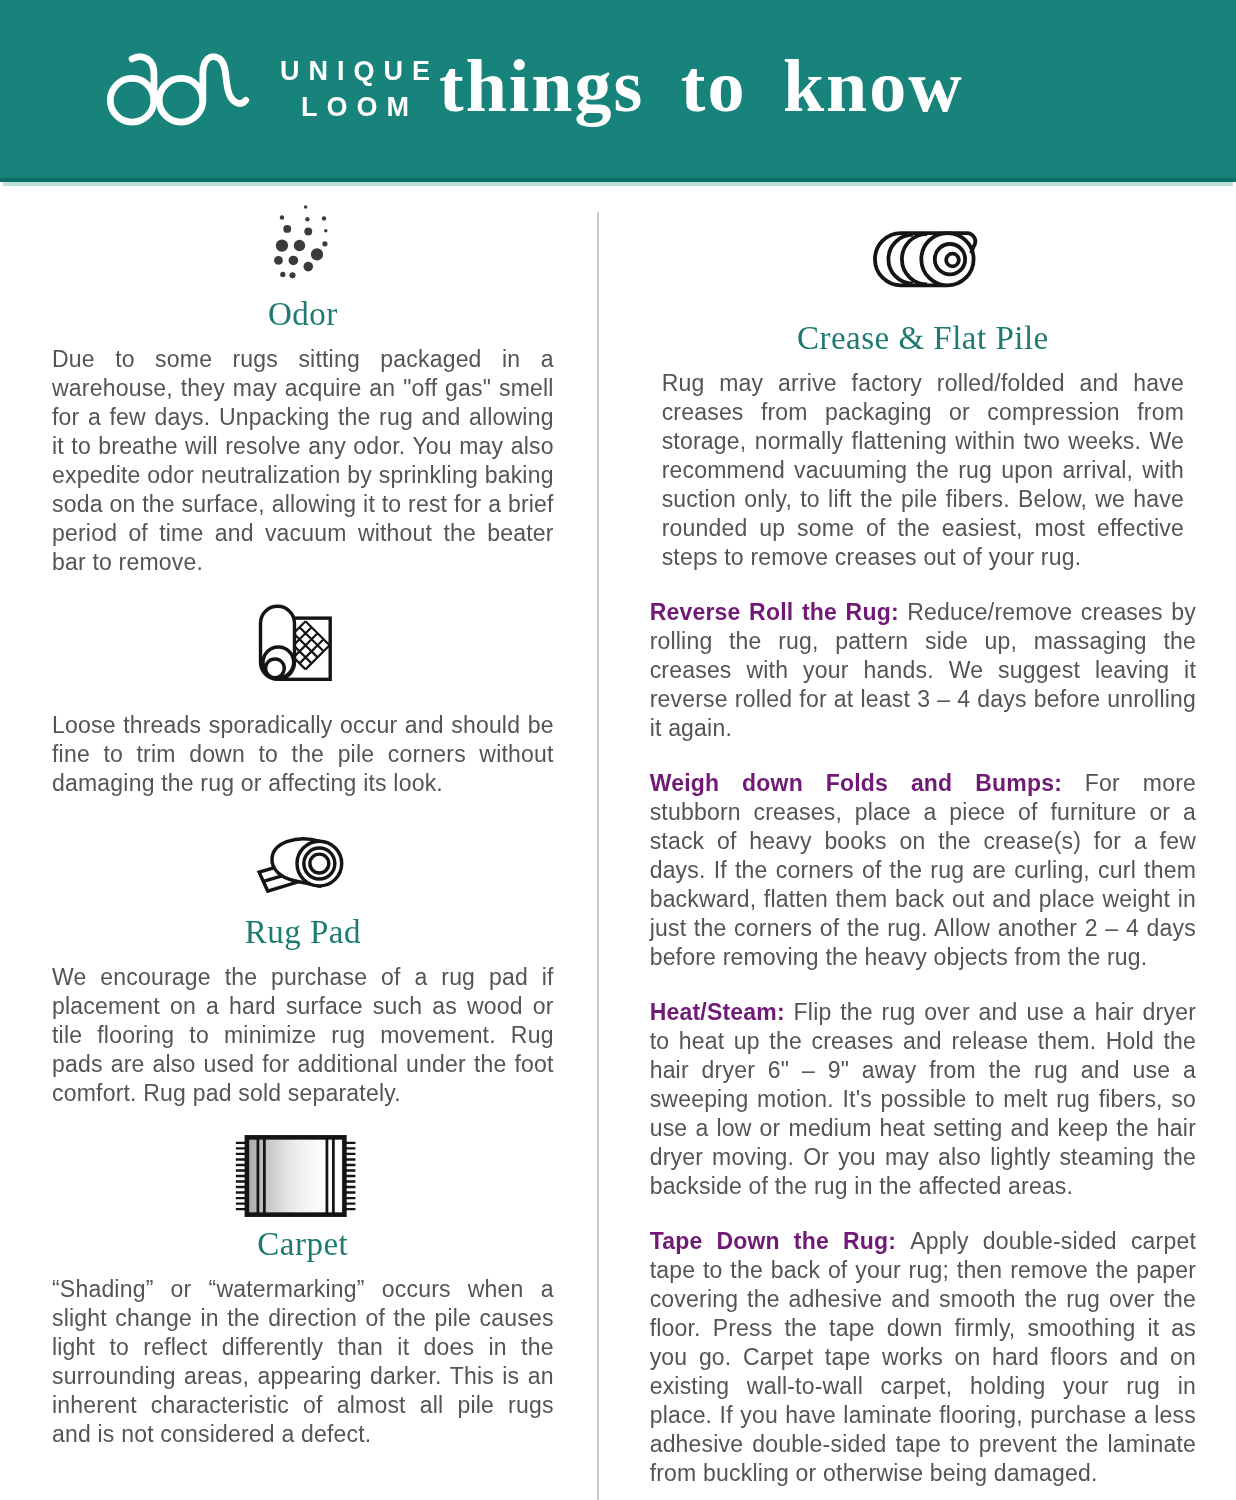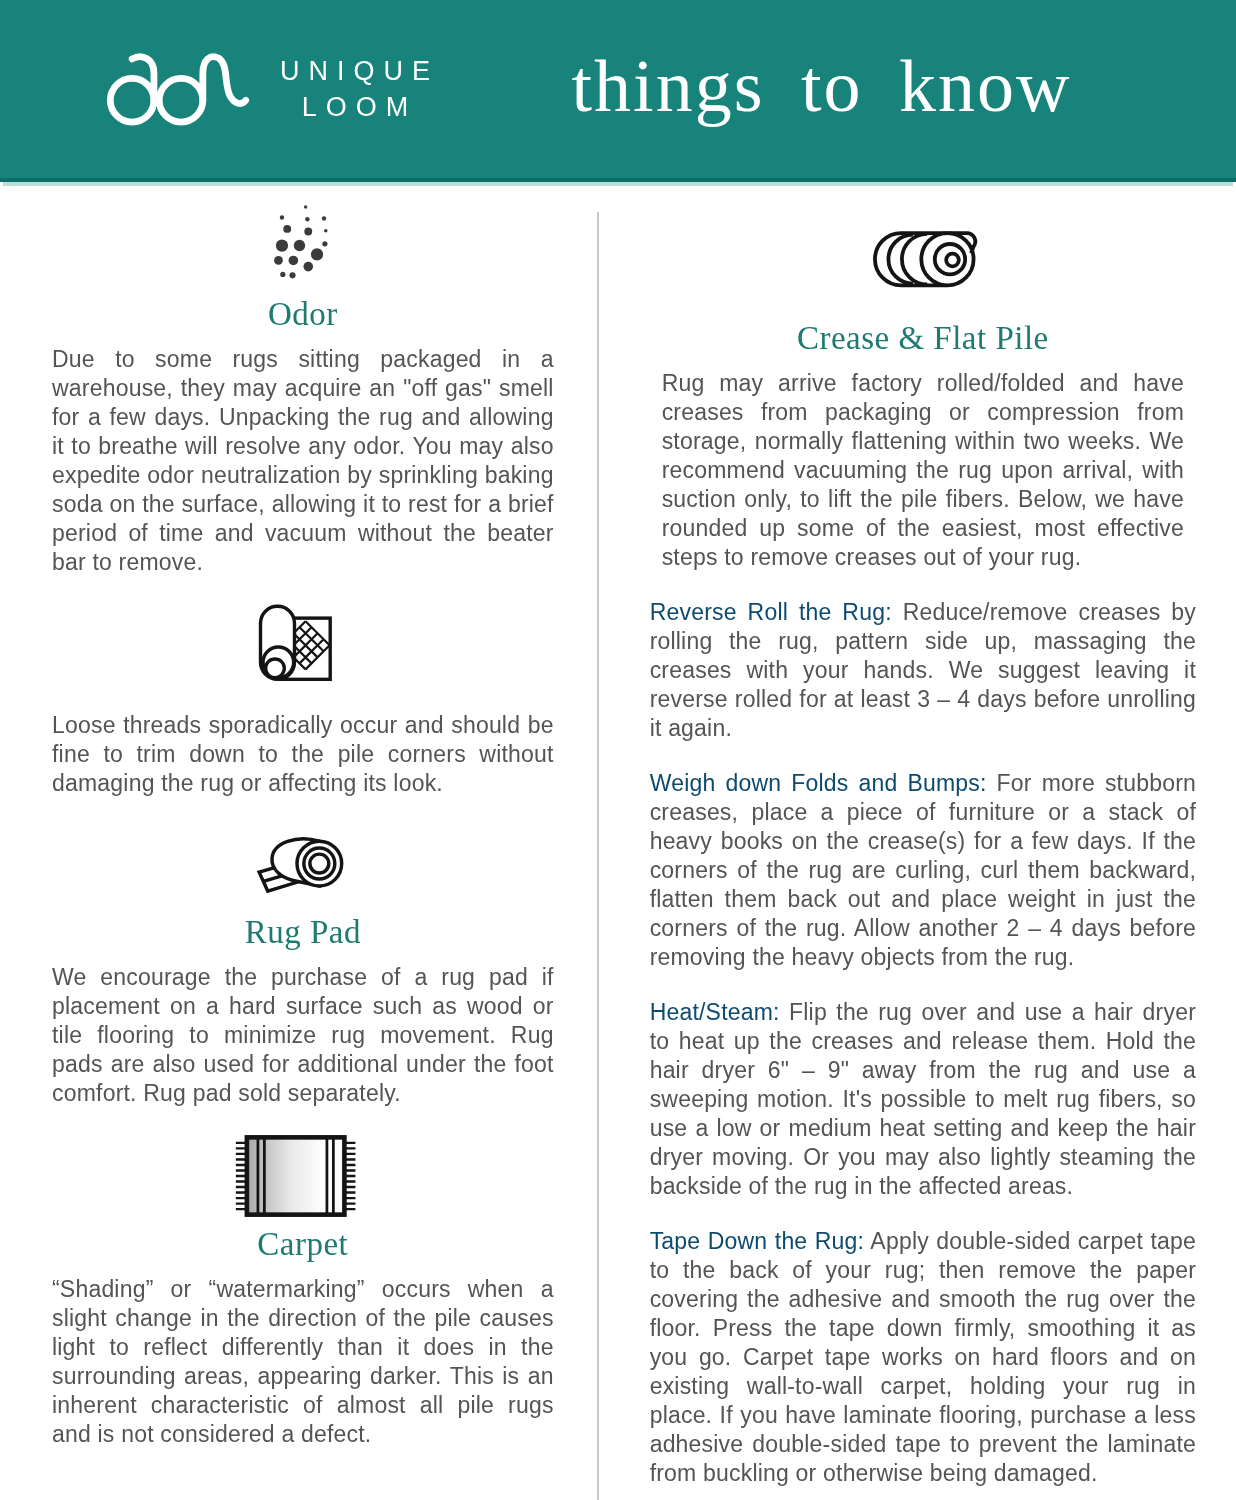--- a/index.html
+++ b/index.html
@@ -17,26 +17,26 @@
     border-bottom:4px solid #0c6e66;
     box-shadow:0 7px 0 -3px #bcded9;
     display:flex;align-items:center;
     padding-left:96px;box-sizing:border-box;
   }
   .logo{display:flex;align-items:center;}
   .logo-mark{display:block;}
   .logo-text{
     color:#ffffff;margin-left:26px;
     font-size:27px;letter-spacing:9px;
-    line-height:1.35;text-align:center;font-weight:400;
+    line-height:1.35;text-align:center;font-weight:700;
   }
   .header-title{
-    flex:1;text-align:center;
+    flex:1;text-align:left;
     font-family:"Liberation Serif",serif;
-    color:#ffffff;font-size:74px;font-weight:400;
+    color:#ffffff;font-size:74px;font-weight:700;
     word-spacing:16px;letter-spacing:2px;
     padding-right:32px;padding-bottom:6px;
   }
   
   .content{display:flex;align-items:flex-start;}
   .col{box-sizing:border-box;}
   .col-left{width:720px;padding:0 46px 0 40px;}
   .col-right{width:737px;padding:16px 40px 0 38px;}
   .divider{
     position:absolute;left:597px;top:212px;bottom:0;
@@ -47,21 +47,21 @@
   .sec-heading{
     font-family:"Liberation Serif",serif;
     color:#1e7b71;font-size:33px;font-weight:400;
     text-align:center;margin:4px 0 8px 0;letter-spacing:0.5px;
   }
   .body-text{
     font-size:23px;line-height:29px;color:#545454;
     text-align:justify;margin:12px;letter-spacing:0.2px;
   }
   .tip{margin:26px 0 0 0;}
-  .tip strong{color:#0c4a6e;font-weight:400;}
+  .tip strong{color:#701a75;font-weight:700;}
   .tip strong::after{content:" ";}
   .mt-odor{margin-top:18px;}
   .mt-thread{margin-top:24px;}
   .mt-pad{margin-top:26px;}
   .mt-shade{margin-top:22px;}
   .mt-crease{margin-top:26px;}
   .crease-head{margin-top:24px;}
   icon, svg{vertical-align:middle;}
 </style>
 </head>

